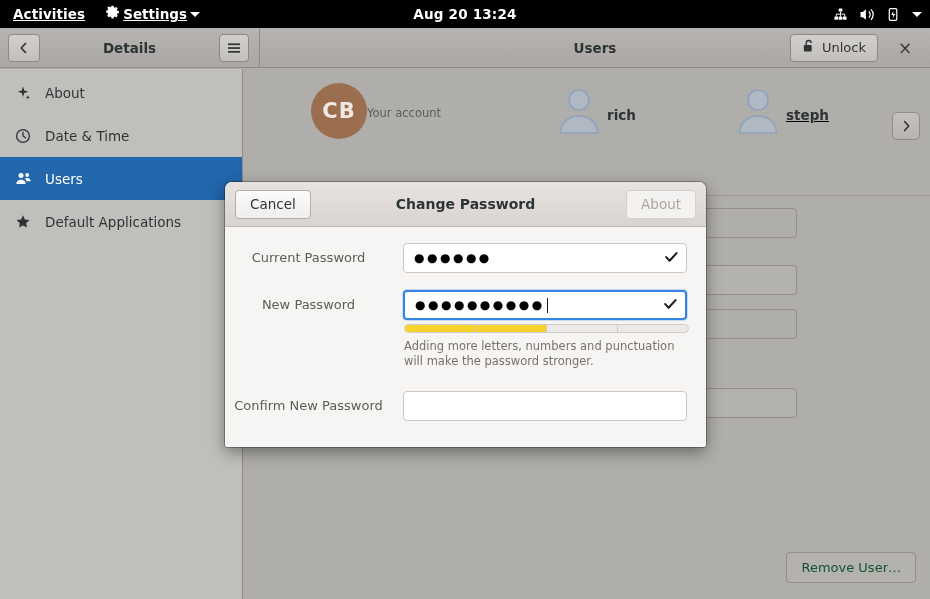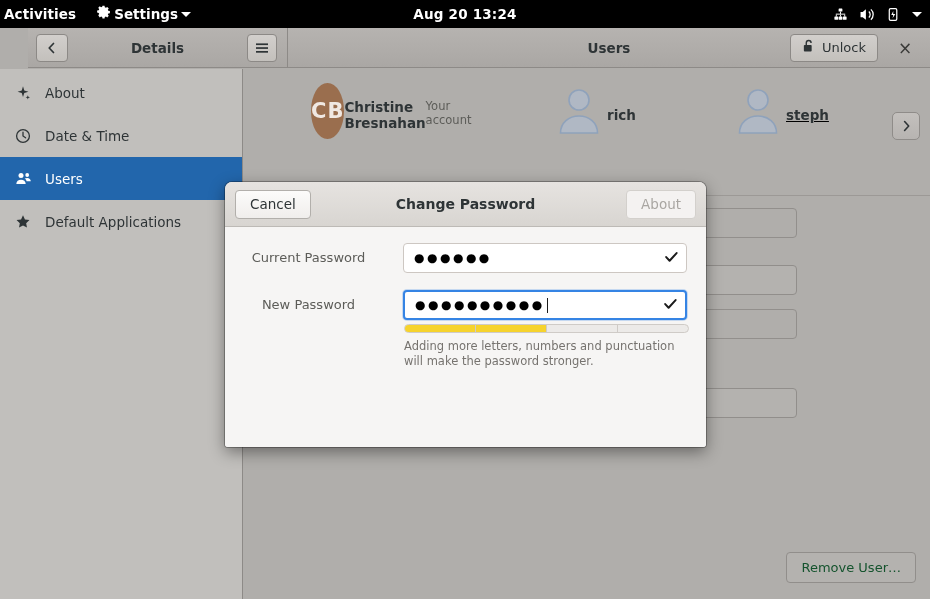--- a/index.html
+++ b/index.html
@@ -19,21 +19,21 @@
   
   .topbar {
     position: absolute; left: 0; top: 0;
     width: 930px; height: 28px;
     background: #000000;
     color: #ffffff;
     display: flex; align-items: center;
     font-size: 13.5px; font-weight: bold;
     z-index: 60;
   }
-  .tb-left { display: flex; align-items: center; height: 100%; gap: 16px; }
+  .tb-left { display: flex; align-items: center; height: 100%; padding-left: 9px; gap: 16px; text-decoration: underline; }
   .tb-activities { padding: 0 4px; cursor: pointer; letter-spacing: .1px; }
   .tb-settings { display: flex; align-items: center; gap: 3px; cursor: pointer; }
   .tb-center {
     position: absolute; left: 0; right: 0; top: 0; height: 28px;
     display: flex; align-items: center; justify-content: center;
     pointer-events: none;
   }
   .tb-clock { font-weight: bold; letter-spacing: .2px; pointer-events: auto; cursor: pointer; }
   .tb-right {
     position: absolute; right: 8px; top: 0; height: 28px;
@@ -61,21 +61,20 @@
     width: 930px; height: 40px;
     display: flex;
   }
   .hb-left {
     width: 260px; height: 40px;
     background: linear-gradient(to bottom, #b6b3b0, #aaa7a4);
     border-bottom: 1px solid #8d8a87;
     border-right: 1px solid #8d8a87;
     display: flex; align-items: center;
     position: relative;
-    margin-left: 28px;
   }
   .hb-right {
     flex: 1; height: 40px;
     background: linear-gradient(to bottom, #b6b3b0, #aaa7a4);
     border-bottom: 1px solid #8d8a87;
     display: flex; align-items: center;
     position: relative;
   }
   .hb-title {
     position: absolute; left: 0; right: 0;
@@ -421,21 +420,20 @@
         <span>Default Applications</span>
       </div>
     </div>
 
     <div class="content">
 
       <div class="user-strip">
 
         <div class="user-card" style="left:67px;">
           <div class="avatar-initials">CB</div>
-          <div class="uc-name">Christine Bresnahan</div>
           <div class="uc-sub">Your account</div>
         </div>
 
         <div class="user-card" style="left:307px;">
           <div class="avatar-generic">
             <svg width="48" height="50" viewBox="0 0 48 50" fill="#b0b8c4" stroke="#8fa2bb" stroke-width="1.6">
               <circle cx="24" cy="14" r="10"></circle>
               <path d="M5.5 47c0-10.2 8.3-17 18.5-17s18.5 6.8 18.5 17z"></path>
             </svg>
           </div>
@@ -520,18 +518,24 @@
 
         <div class="strength" style="left:179px; top:97px; width:285px;">
           <div class="seg on"></div>
           <div class="seg on"></div>
           <div class="seg"></div>
           <div class="seg"></div>
         </div>
 
         <div class="hint" style="left:179px; top:112px; width:290px;">Adding more letters, numbers and punctuation will make the password stronger.</div>
 
+        <div class="frow" style="left:0; top:164px;">
+          <div class="flabel">Confirm New Password</div>
+          <div class="finput" placeholder="">
+            <span class="dots"></span>
+          </div>
+        </div>
 
       </div>
     </div>
 
   </div>
 </div>
 
 </body></html>

